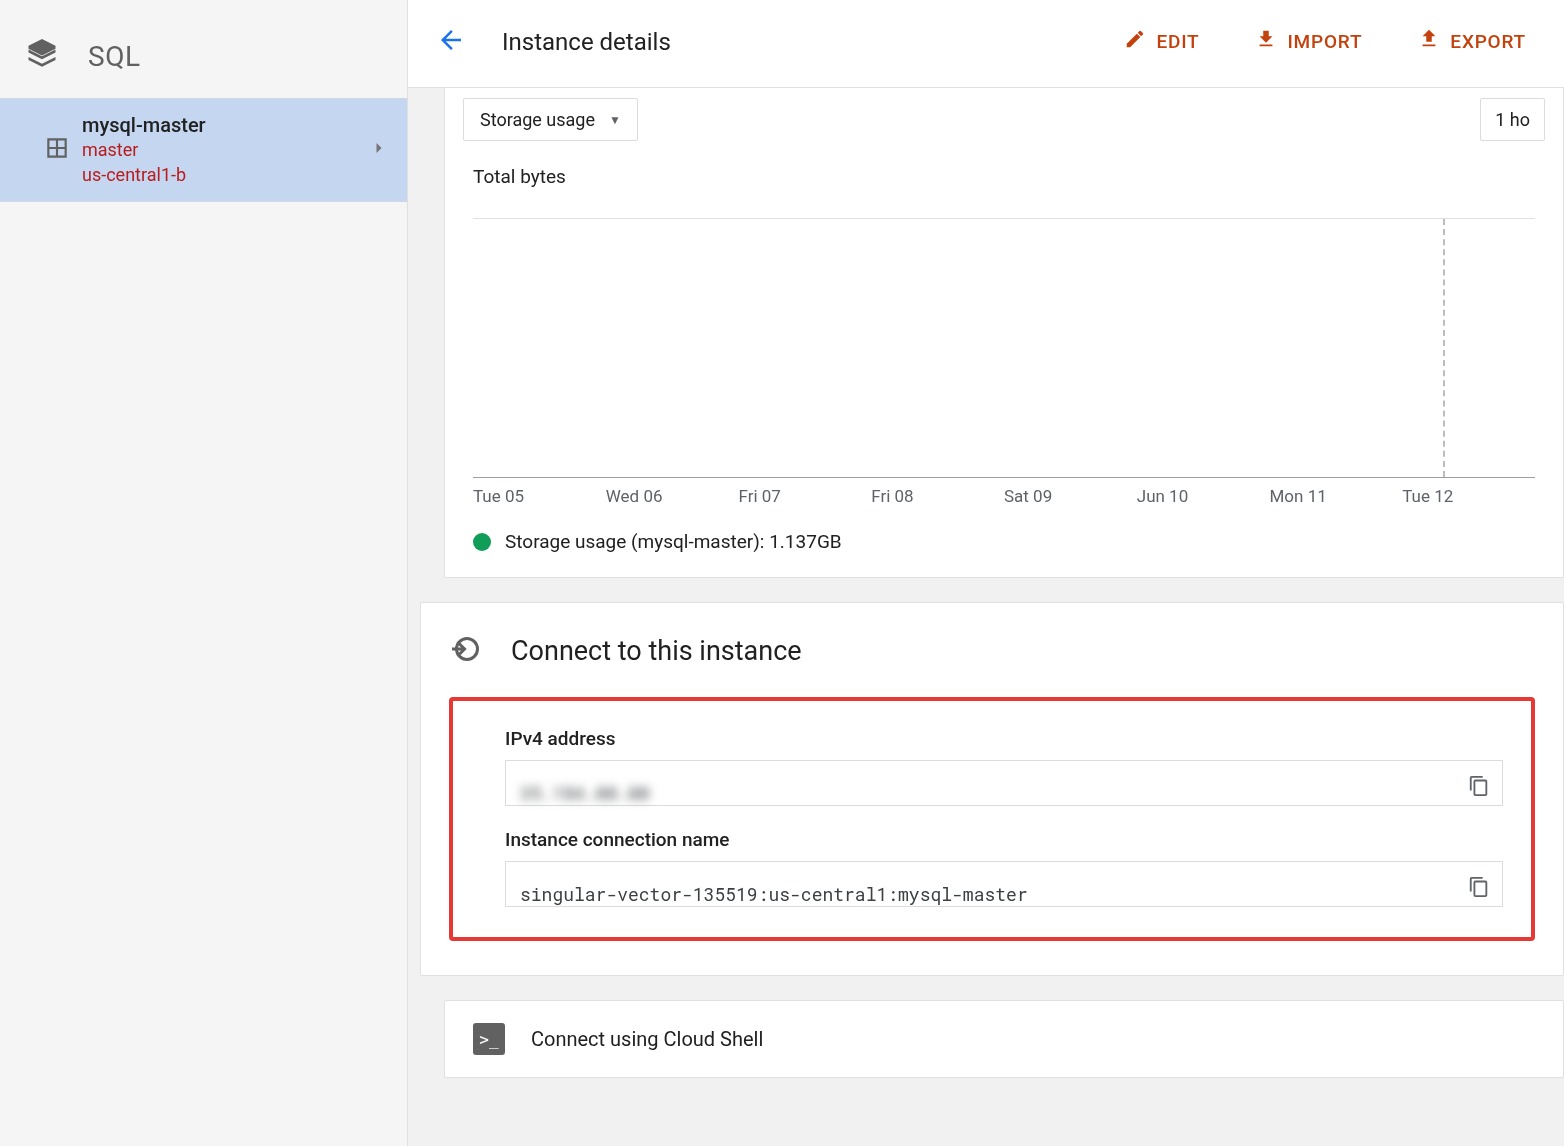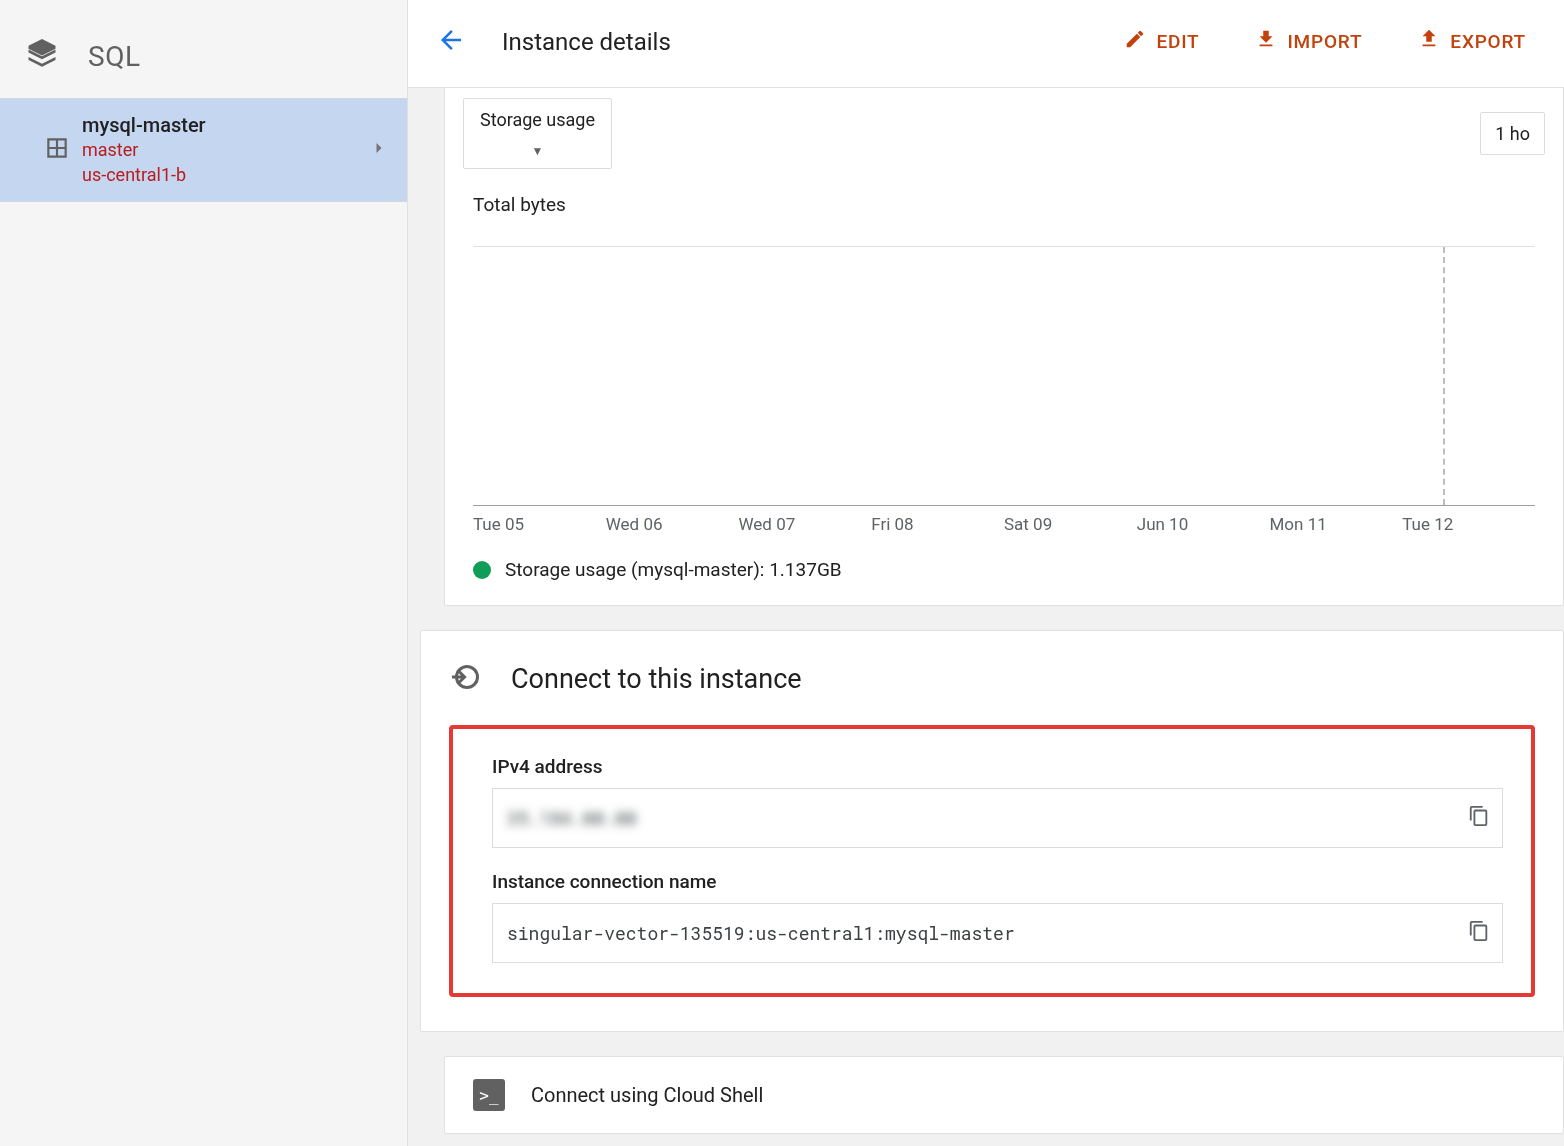--- a/index.html
+++ b/index.html
@@ -107,21 +107,20 @@
   .dropdown {
     display:flex;
     align-items:center;
     gap:14px;
     border:1px solid #dadce0;
     border-radius:2px;
     padding: 10px 16px;
     font-size:18px;
     cursor:pointer;
     background:#fff;
-    flex-direction:column;
   }
   .dropdown .tri { font-size:12px; color:#5f6368; }
   .time-dropdown {
     margin-left:auto;
     border:1px solid #dadce0;
     border-radius:2px;
     padding:10px 14px;
     font-size:18px;
     background:#fff;
     cursor:pointer;
@@ -153,29 +152,29 @@
   }
   .dot { width:18px; height:18px; border-radius:50%; background:#0f9d58; }
 
   .connect-card { padding: 28px 28px 34px 28px; margin-left: 12px; }
   .connect-header { display:flex; align-items:center; gap:26px; margin-bottom: 26px; }
   .connect-icon { width:36px; height:36px; color:#616161; }
   .connect-title { font-size:27px; font-weight:400; }
   .highlight {
     border: 4px solid #e53935;
     border-radius:4px;
-    padding: 26px 28px 30px 39px;
+    padding: 26px 28px 30px 52px;
     margin-left: 0;
   }
   .field-label { font-size:19px; font-weight:500; margin-bottom:10px; }
   .field-box {
     display:flex;
-    align-items:center;
+    align-items:flex-end;
     border:1px solid #dadce0;
-    height:60px;
+    height:46px;
     padding: 0 8px 0 14px;
     margin-bottom: 22px;
   }
   .field-box:last-child { margin-bottom:0; }
   .field-value {
     flex:1;
     font-family: "Roboto Mono", Menlo, monospace;
     font-size:18px;
     color:#3c4043;
     white-space:nowrap;
@@ -275,21 +274,21 @@
           <span>1 ho</span>
         </div>
       </div>
       <div class="chart-label">Total bytes</div>
       <div class="chart-area">
         <div class="vline"></div>
       </div>
       <div class="xaxis">
         <span class="xtick">Tue 05</span>
         <span class="xtick">Wed 06</span>
-        <span class="xtick">Wed 07</span>
+        <span class="xtick">Fri 07</span>
         <span class="xtick">Fri 08</span>
         <span class="xtick">Sat 09</span>
         <span class="xtick">Jun 10</span>
         <span class="xtick">Mon 11</span>
         <span class="xtick">Tue 12</span>
       </div>
       <div class="legend">
         <span class="dot"></span>
         <span>Storage usage (mysql-master): 1.137GB</span>
       </div>

